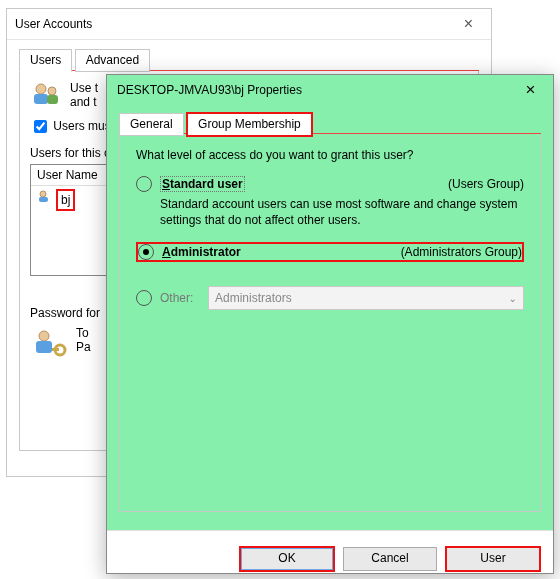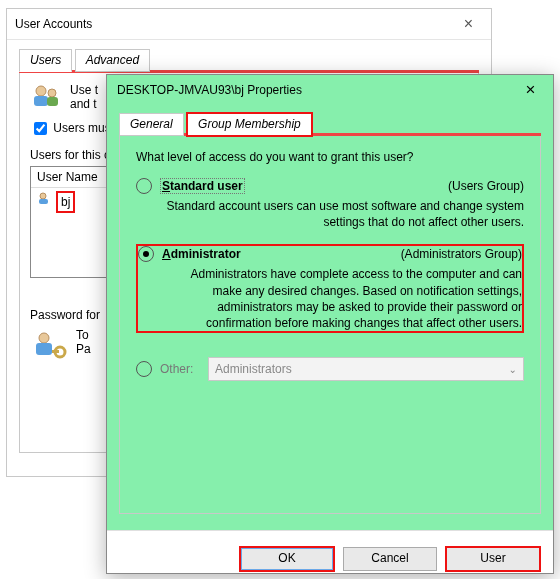--- a/index.html
+++ b/index.html
@@ -2,21 +2,21 @@
 <html><head>
 <meta charset="utf-8">
 <style>
   html,body{margin:0;padding:0;font-family:"Segoe UI",Tahoma,Arial,sans-serif;font-size:12px;color:#000;background:#fff;}
   .canvas{position:relative;width:560px;height:579px;overflow:hidden;background:#fff;}
   
   .win1{position:absolute;left:6px;top:8px;width:484px;height:467px;border:1px solid #c8c8c8;background:#fff;}
   .win1 .titlebar{height:30px;line-height:30px;padding:0 8px;border-bottom:1px solid #e5e5e5;position:relative;}
   .win1 .titlebar .close{position:absolute;right:0;top:0;width:45px;height:30px;text-align:center;line-height:30px;font-size:16px;color:#555;}
   .win1 .client{padding:8px 12px 12px 12px;}
-  .tabstrip{height:22px;position:relative;border-bottom:3px solid #ef4444;font-style:italic;}
+  .tabstrip{height:22px;position:relative;border-bottom:1px solid #ef4444;}
   .tabstrip .tab{display:inline-block;height:21px;line-height:21px;padding:0 10px;border:1px solid #c8c8c8;background:#fff;position:relative;top:1px;margin-right:-1px;}
   .tabstrip .tab.active{border-bottom:1px solid #fff;}
   .win1 .inner{border:1px solid #c8c8c8;border-top:none;padding:10px 10px 10px 10px;height:380px;box-sizing:border-box;}
   .useline{display:flex;align-items:flex-start;margin-bottom:8px;}
   .usericon{width:34px;height:28px;margin-right:6px;display:flex;align-items:center;justify-content:center;}
   .checkbox-row{margin-bottom:10px;}
   .checkbox-row input{vertical-align:middle;}
   .lbl-users-for{margin-bottom:4px;}
   .listview{border:1px solid #888;height:110px;}
   .listview .header{height:20px;line-height:20px;border-bottom:1px solid #ddd;padding-left:6px;background:#fff;}
@@ -32,21 +32,21 @@
   .win2 .page{border:1px solid #c8c8c8;border-top:none;padding:14px 16px 16px 16px;height:378px;box-sizing:border-box;}
   .question{margin-bottom:14px;}
   .opt{margin-bottom:14px;}
   .opt .head{display:flex;align-items:center;}
   .opt .head .radio{width:14px;height:14px;border:1px solid #555;border-radius:50%;margin-right:8px;display:flex;align-items:center;justify-content:center;flex:0 0 14px;}
   .opt .head .radio.sel::after{content:"";width:6px;height:6px;background:#000;border-radius:50%;}
   .opt .head .name{font-weight:400;}
   .opt .head .name .underline{text-decoration:underline;}
   .opt .head .name.dot{border:1px dotted #777;padding:0 1px;}
   .opt .head .group{margin-left:auto;}
-  .opt .desc{margin-left:24px;margin-top:4px;line-height:1.35;text-align:right;}
+  .opt .desc{margin-left:24px;margin-top:4px;line-height:1.35;}
   .other-row{display:flex;align-items:center;margin-top:24px;}
   .other-row .radio{width:14px;height:14px;border:1px solid #555;border-radius:50%;margin-right:8px;flex:0 0 14px;}
   .other-row .lbl{width:48px;color:#777;}
   .other-row .combo{flex:1;height:22px;border:1px solid #c8c8c8;background:#f3f3f3;color:#888;padding:0 6px;display:flex;align-items:center;justify-content:space-between;}
   .other-row .combo .chev{font-size:10px;color:#888;}
   .buttonbar{position:absolute;left:0;right:0;bottom:0;height:42px;border-top:1px solid #e0e0e0;display:flex;align-items:center;justify-content:flex-end;padding-right:12px;gap:8px;background:#fff;}
   .btn{min-width:72px;height:22px;border:1px solid #aaa;background:#e9e9e9;text-align:center;line-height:20px;padding:0 10px;font-size:12px;margin-top:13px;}
   .btn.def{box-shadow:inset 0 0 0 1px #6aa8e8;}
   .hl-red{border:2px solid #e11 !important;}
   svg{display:block;}
@@ -137,21 +137,20 @@
         </div>
         <div class="desc">Standard account users can use most software and change system settings that do not affect other users.</div>
       </div>
 
       <div class="opt hl-red" style="">
         <div class="head">
           <div class="radio sel"></div>
           <div class="name"><b><span class="underline">A</span><span>dministrator</span></b></div>
           <div class="group">(Administrators Group)</div>
         </div>
-        <div class="desc">Administrators have complete access to the computer and can make any desired changes. Based on notification settings, administrators may be asked to provide their password or confirmation before making changes that affect other users.</div>
       </div>
 
       <div class="other-row">
         <div class="radio"></div>
         <div class="lbl"><span class="underline">O</span><span>ther:</span></div>
         <div class="combo">
           <span>Administrators</span>
           <span class="chev">⌄</span>
         </div>
       </div>

